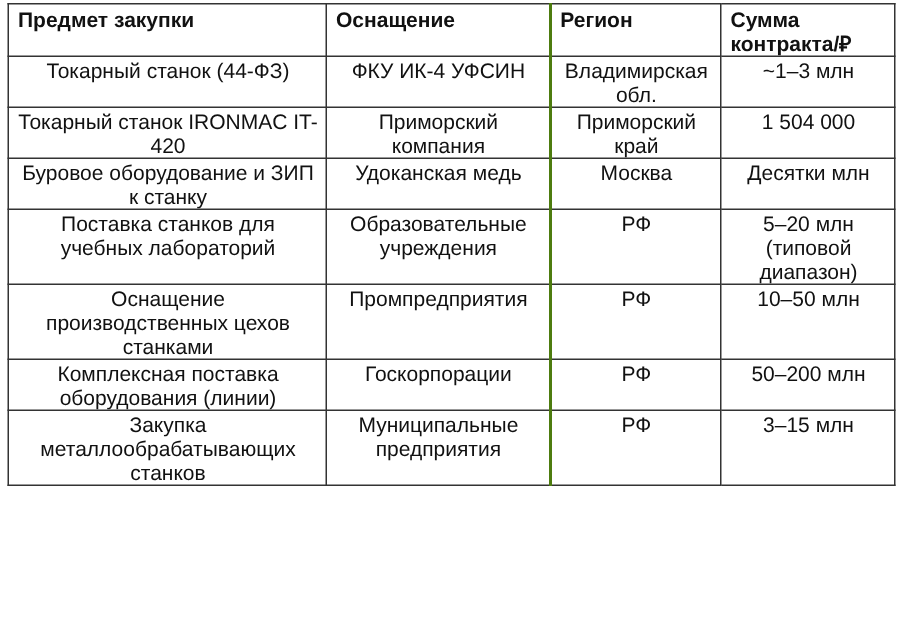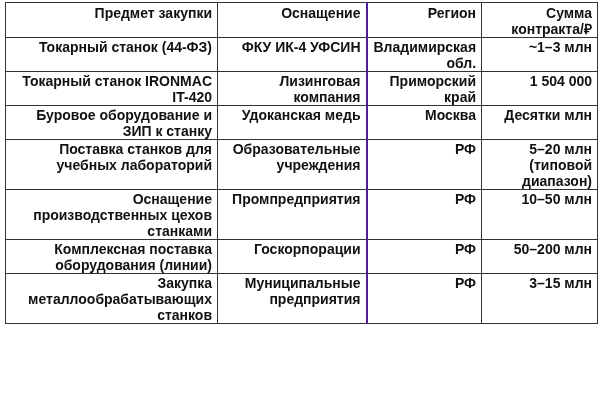--- a/index.html
+++ b/index.html
@@ -10,30 +10,30 @@
       table-layout: fixed;
       font-family: "Liberation Sans", sans-serif;
       font-size: 14px;
       line-height: 16px;
       color: #111;
     }
     .tbl td, .tbl th {
       border: 1px solid #333;
       vertical-align: top;
       padding: 1px 5px 0 6px;
-      text-align: right;
-      font-weight: bold;
+      text-align: center;
+      font-weight: normal;
       word-wrap: break-word;
     }
     .tbl th {
       font-weight: bold;
-      text-align: right;
+      text-align: left;
       padding-top: 2px;
     }
-    .tbl td.c3, .tbl th.c3 { border-left: 2px solid #4c1d95; }
+    .tbl td.c3, .tbl th.c3 { border-left: 2px solid #4d7c0f; }
     col.c1 { width: 212px; }
     col.c2 { width: 149px; }
     col.c3 { width: 114px; }
     col.c4 { width: 116px; }
   </style>
 </head>
 <body>
 
 <table class="tbl">
   <colgroup>
@@ -52,21 +52,21 @@
   </thead>
   <tbody>
     <tr style="height:32px">
       <td>Токарный станок (44-ФЗ)</td>
       <td>ФКУ ИК-4 УФСИН</td>
       <td class="c3">Владимирская обл.</td>
       <td>~1–3 млн</td>
     </tr>
     <tr style="height:33px">
       <td>Токарный станок IRONMAC IT-420</td>
-      <td>Лизинговая компания</td>
+      <td>Приморский компания</td>
       <td class="c3">Приморский край</td>
       <td>1 504 000</td>
     </tr>
     <tr style="height:33px">
       <td>Буровое оборудование и ЗИП к станку</td>
       <td>Удоканская медь</td>
       <td class="c3">Москва</td>
       <td>Десятки млн</td>
     </tr>
     <tr style="height:48px">

